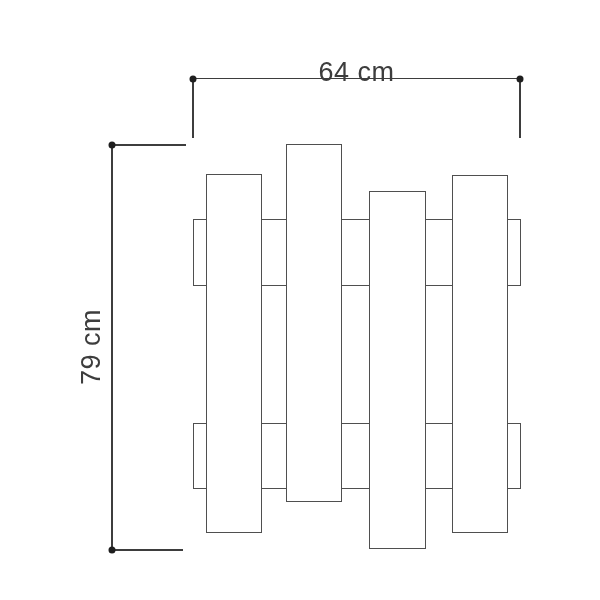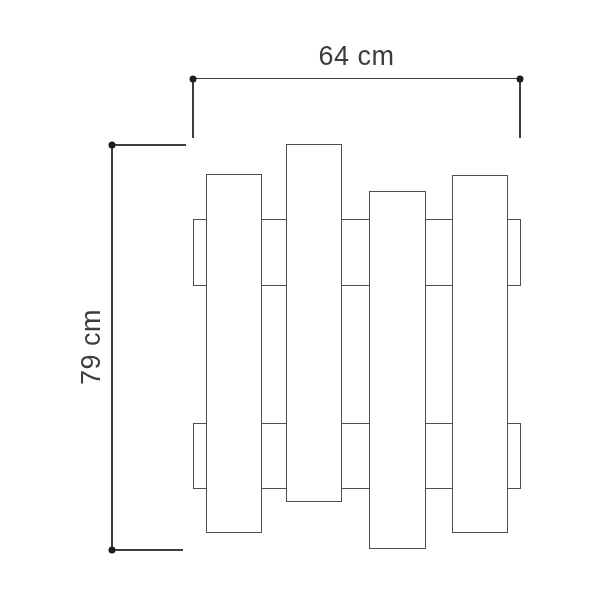--- a/index.html
+++ b/index.html
@@ -63,21 +63,21 @@
       <div class="part" style="left: 286px; top: 144px; width: 56px; height: 358px;"></div>
       <div class="part" style="left: 369px; top: 191px; width: 57px; height: 358px;"></div>
       <div class="part" style="left: 452px; top: 175px; width: 56px; height: 358px;"></div>
     </div>
 
   <div class="dline h" style="left:193px; top:78px; width:327px;"></div>
   <div class="dline v" style="left:192.3px; top:79px; height:59px;"></div>
   <div class="dline v" style="left:519.3px; top:79px; height:59px;"></div>
   <div class="dot" style="left:193px; top:79px;"></div>
   <div class="dot" style="left:520px; top:79px;"></div>
-  <div class="dim-label" style="left:193px; top:41px; width:327px;">64 cm</div>
+  <div class="dim-label" style="left:193px; top:57px; width:327px;">64 cm</div>
 
   <div class="dline v" style="left:111.3px; top:145px; height:405px;"></div>
   <div class="dline h" style="left:112px; top:144.3px; width:74px;"></div>
   <div class="dline h" style="left:112px; top:549.3px; width:71px;"></div>
   <div class="dot" style="left:112px; top:145px;"></div>
   <div class="dot" style="left:112px; top:550px;"></div>
   <div class="dim-label rotated" style="left:26px; top:331px; width:130px; height:32px; line-height:32px;">79 cm</div>
 
 </div>
 

